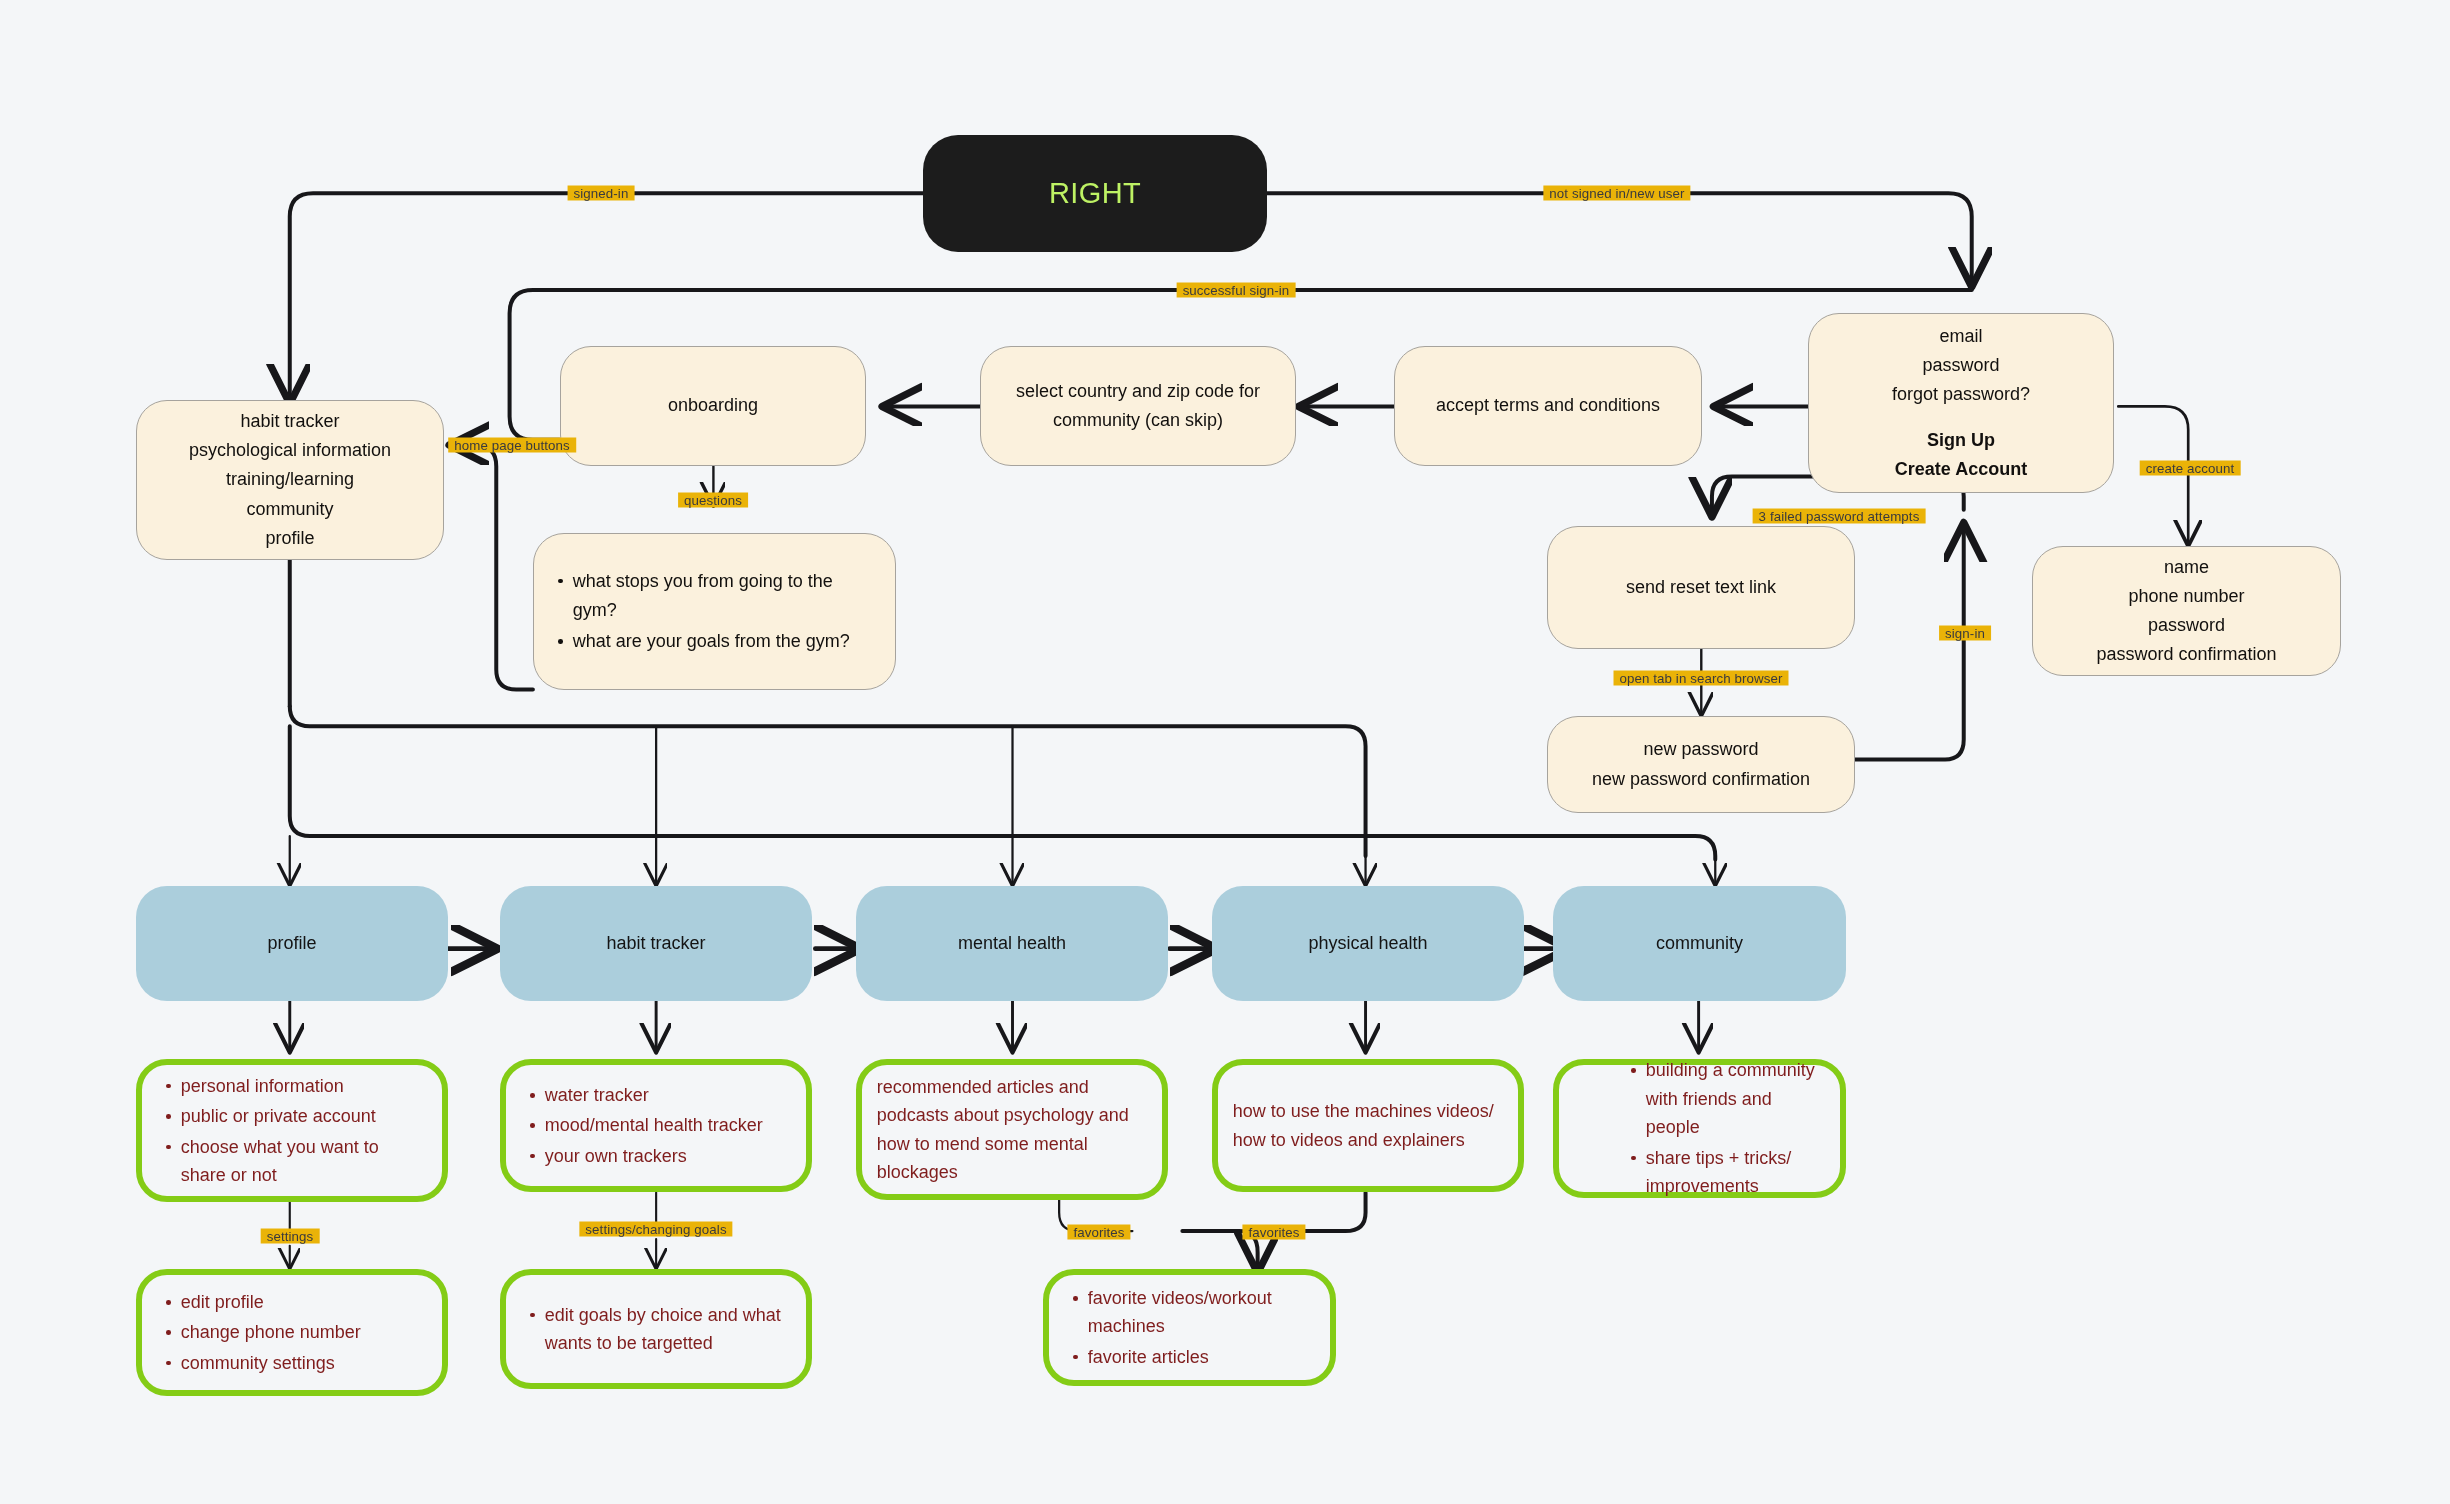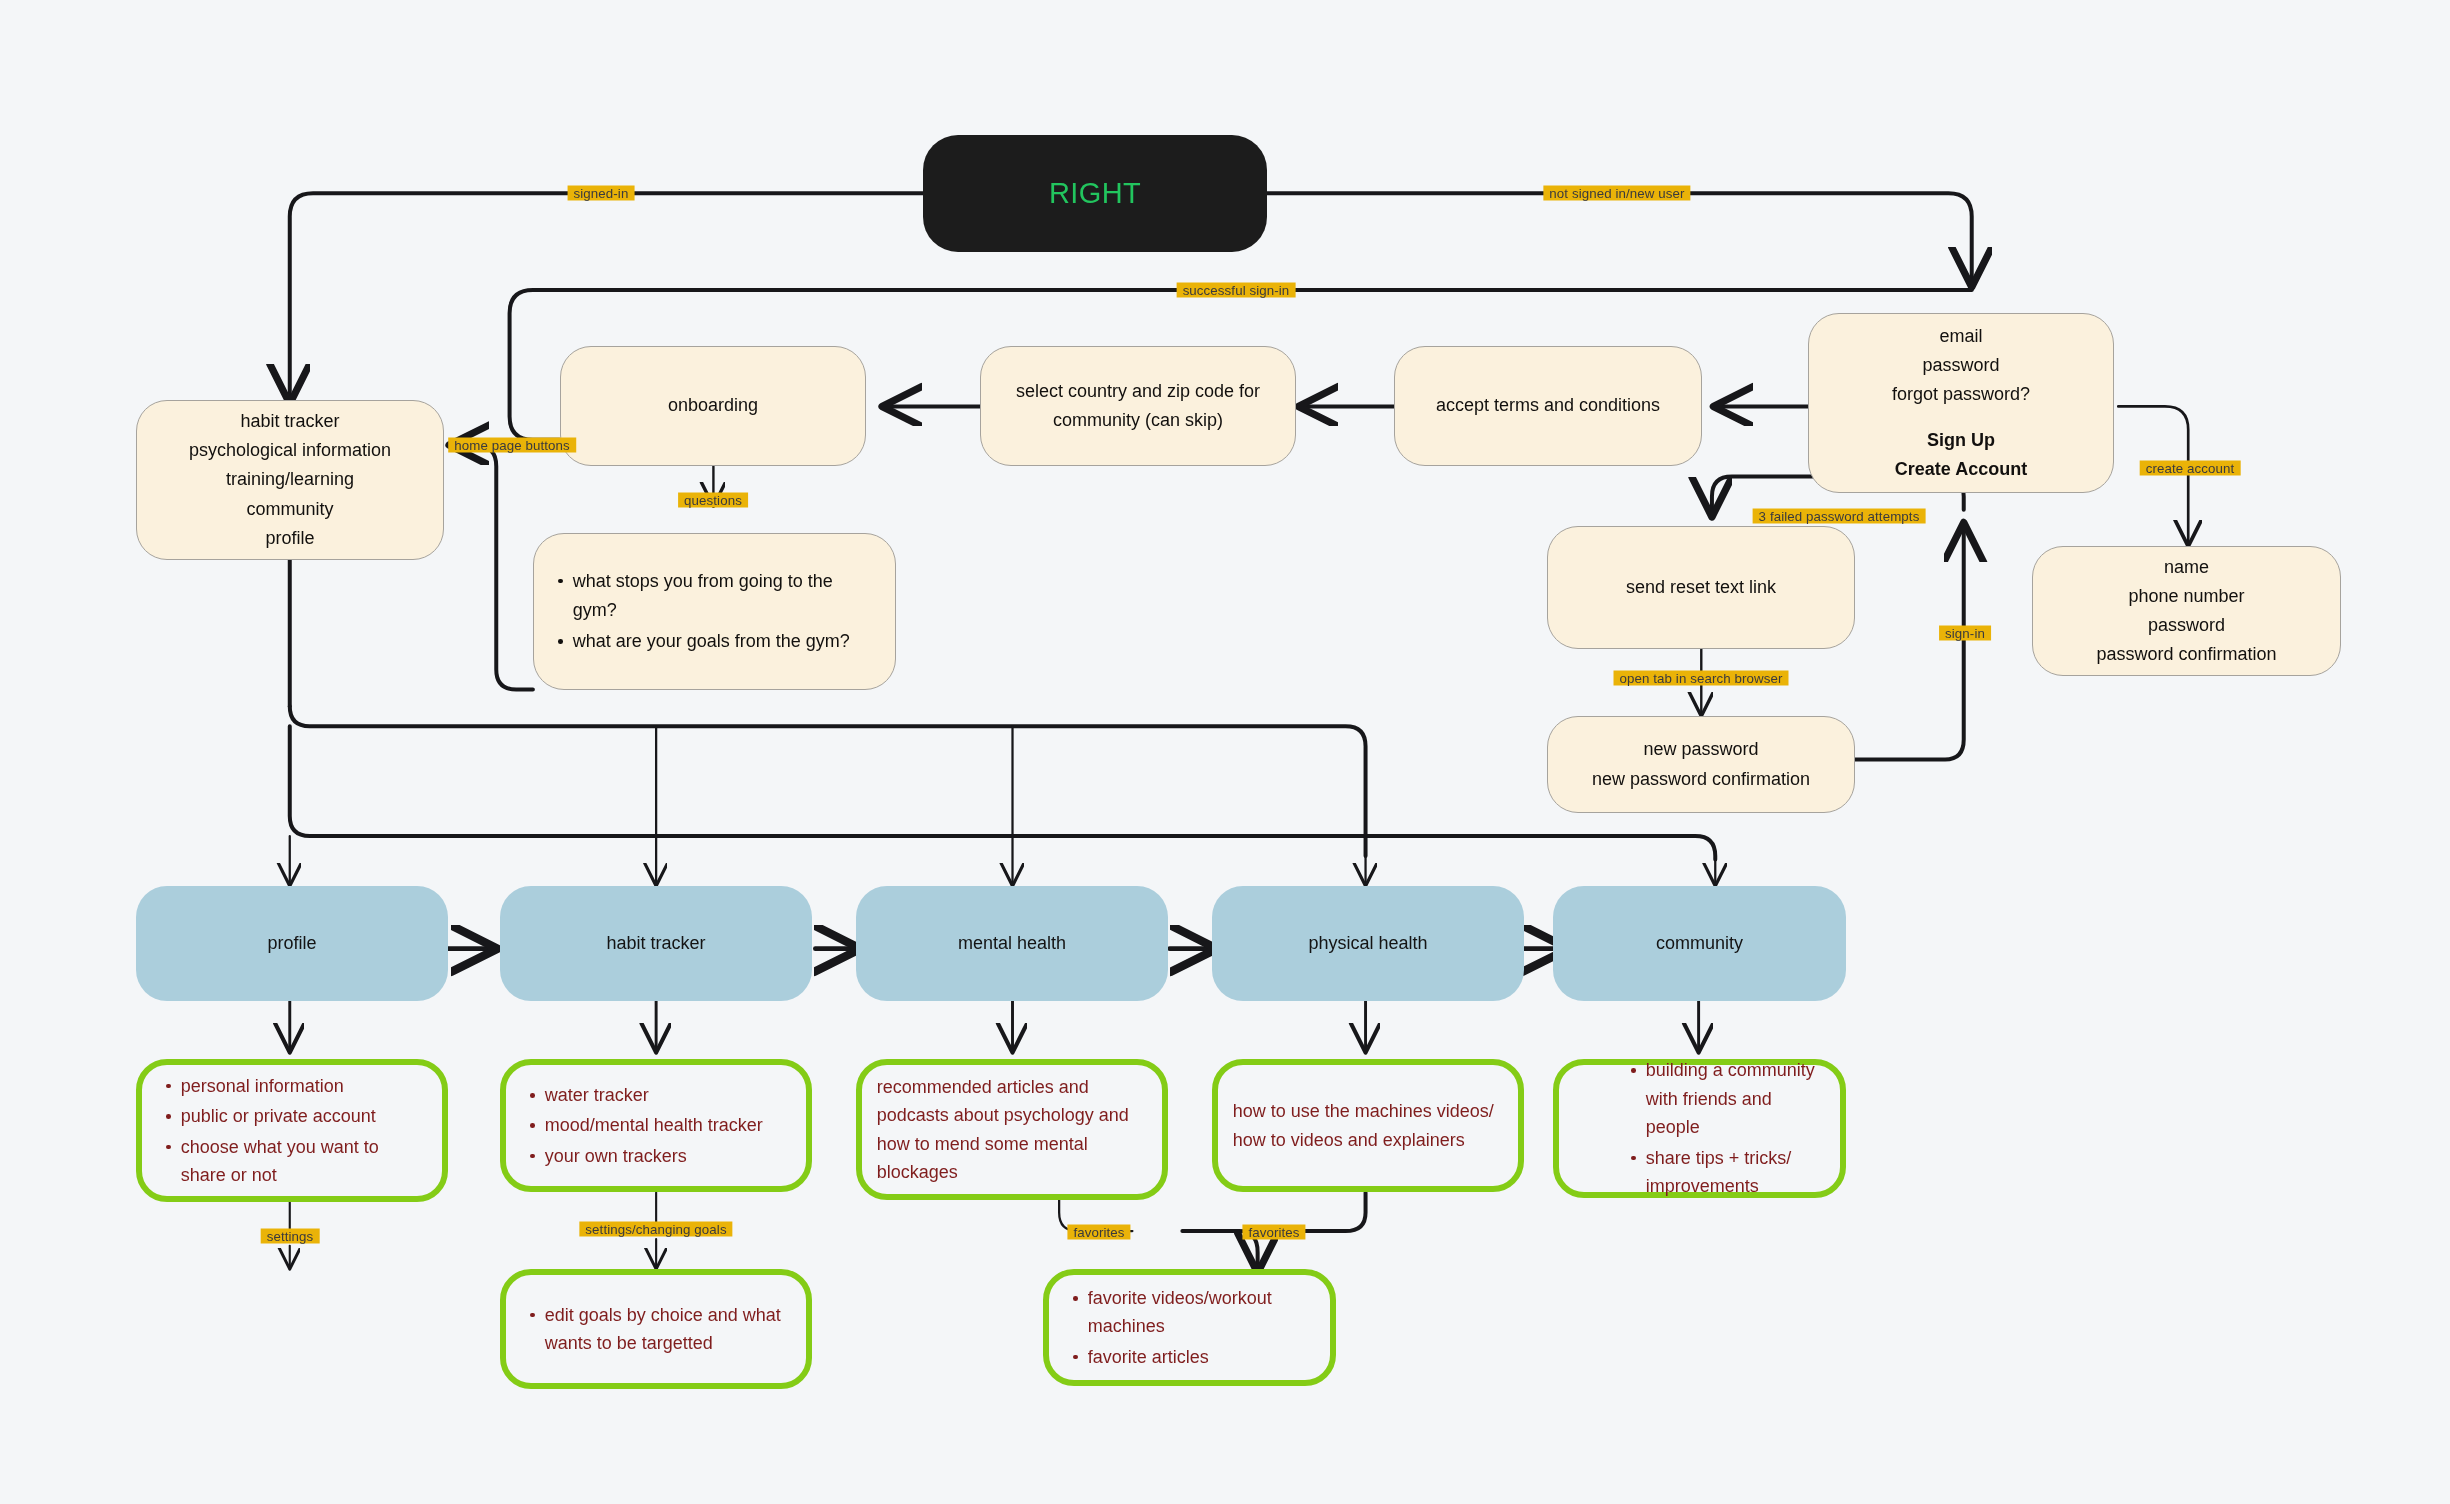--- a/index.html
+++ b/index.html
@@ -31,21 +31,21 @@
     border-radius: 31px;
     z-index: 3;
   }
   .node .inner {
     width: 100%;
     padding: 0 14.7px;
   }
   
   .n-title {
     background: #1c1c1c;
-    color: #22c55e;
+    color: #bef264;
     border: none;
     border-radius: 35px;
     font-size: 29px;
     letter-spacing: 0.4px;
   }
   .n-cream {
     background: #fbf1dd;
     border: 1.3px solid #a6a39d;
     color: #12100e;
     font-size: 18px;
@@ -285,20 +285,29 @@
 
   <div class="node n-plain" style="left:1553px; top:1059px; width:293px; height:139px;padding-left:48px;">
     <div class="inner">
       <ul class="bullets">
         <li>building a community with friends and people</li>
         <li>share tips + tricks/ improvements</li>
       </ul>
     </div>
   </div>
 
+  <div class="node n-plain" style="left:136px; top:1269px; width:312px; height:127px;">
+    <div class="inner">
+      <ul class="bullets">
+        <li>edit profile</li>
+        <li>change phone number</li>
+        <li>community settings</li>
+      </ul>
+    </div>
+  </div>
 
   <div class="node n-plain" style="left:500px; top:1269px; width:312px; height:120px;">
     <div class="inner">
       <ul class="bullets">
         <li>edit goals by choice and what wants to be targetted</li>
       </ul>
     </div>
   </div>
 
   <div class="node n-plain" style="left:1043px; top:1269px; width:293px; height:117px;">

